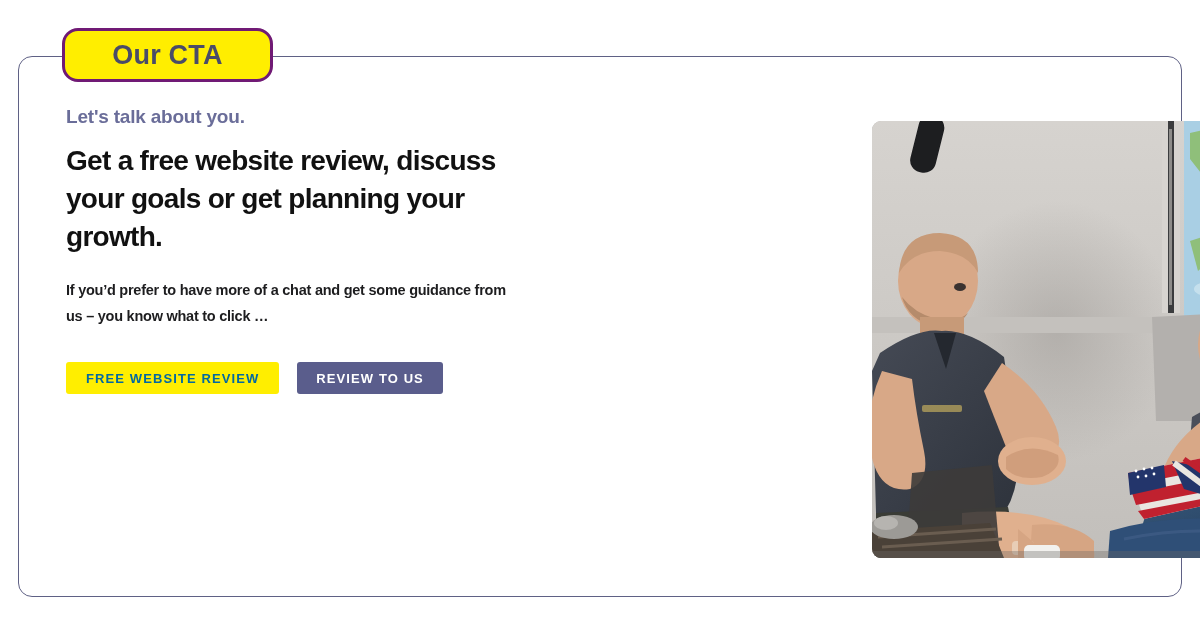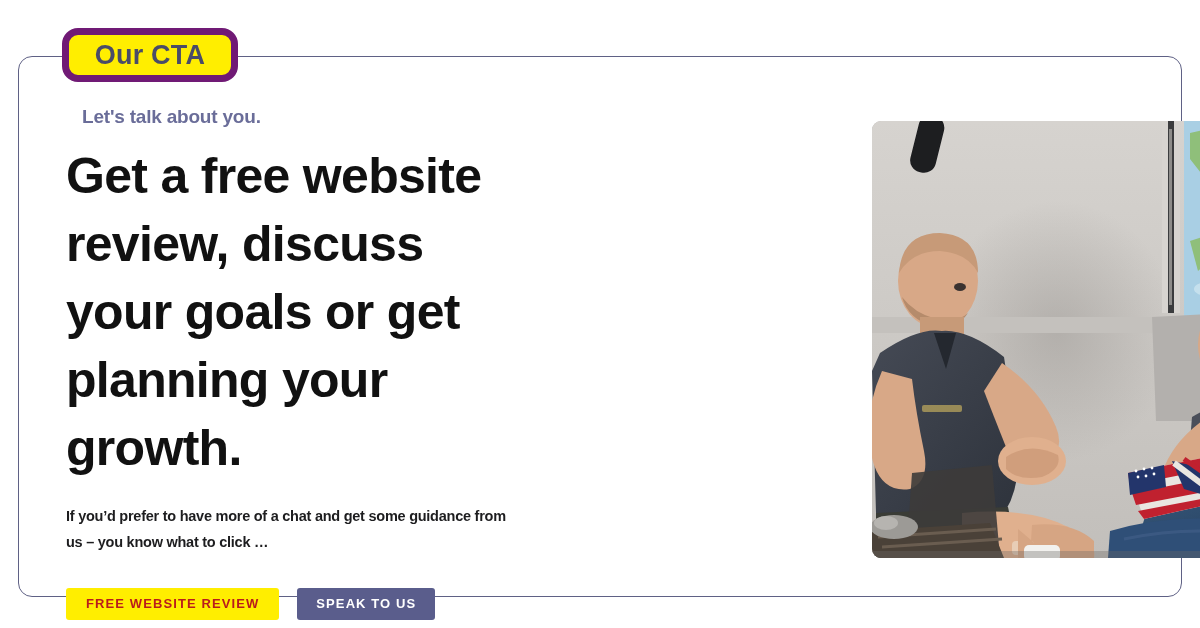--- a/index.html
+++ b/index.html
@@ -29,24 +29,24 @@
     border: 1.5px solid #5f6185;
     border-radius: 14px;
     background: #ffffff;
   }
 
   
   .cta-badge {
     position: absolute;
     left: 62px;
     top: 28px;
-    width: 176px;
+    width: 211px;
     height: 54px;
     background: #ffee00;
-    border: 7px solid #701a75;
+    border: 3px solid #701a75;
     border-radius: 16px;
     display: flex;
     align-items: center;
     justify-content: center;
     z-index: 5;
   }
   .cta-badge-label {
     font-size: 27px;
     font-weight: 700;
     color: #4a4c68;
@@ -73,25 +73,24 @@
     position: relative;
   }
 
   
   .eyebrow {
     font-size: 19px;
     font-weight: 700;
     color: #6a6d99;
     letter-spacing: -0.2px;
     margin-bottom: 14px;
-    margin-left: 16px;
   }
 
   .headline {
-    font-size: 50px;
+    font-size: 28px;
     font-weight: 700;
     color: #111111;
     line-height: 1.36;
     letter-spacing: -0.7px;
     max-width: 470px;
     margin-bottom: 22px;
   }
 
   .body-para {
     font-size: 14.5px;
@@ -122,21 +121,21 @@
     letter-spacing: 1.1px;
     border: none;
     border-radius: 3px;
     cursor: pointer;
     font-family: "Liberation Sans", sans-serif;
     height: 32px;
   }
 
   .btn-primary {
     background: #ffee00;
-    color: #b91c1c;
+    color: #0369a1;
     padding: 0 20px;
     text-align: right;
   }
 
   .btn-secondary {
     background: #5a5d8c;
     color: #ffffff;
     padding: 0 19px;
   }
 
@@ -167,21 +166,21 @@
 
         <div class="eyebrow">Let's talk about you.</div>
 
         <h1 class="headline">Get a free website review, discuss your goals or get planning your growth.</h1>
 
 
         <p class="body-para second">If you’d prefer to have more of a chat and get some guidance from us – you know what to click …</p>
 
         <div class="btn-row">
           <button class="btn btn-primary">FREE WEBSITE REVIEW</button>
-          <button class="btn btn-secondary">SPEAK TO US</button>
+          <button class="btn btn-secondary">REVIEW TO US</button>
         </div>
 
       </div>
 
       <div class="col-right">
         <div class="photo-frame">
           <svg class="photo-svg" viewBox="0 0 430 437" preserveAspectRatio="xMidYMid slice">
             <defs>
               <linearGradient id="wallG" x1="0" y1="0" x2="0" y2="1">
                 <stop offset="0" stop-color="#d6d3cf"></stop>

